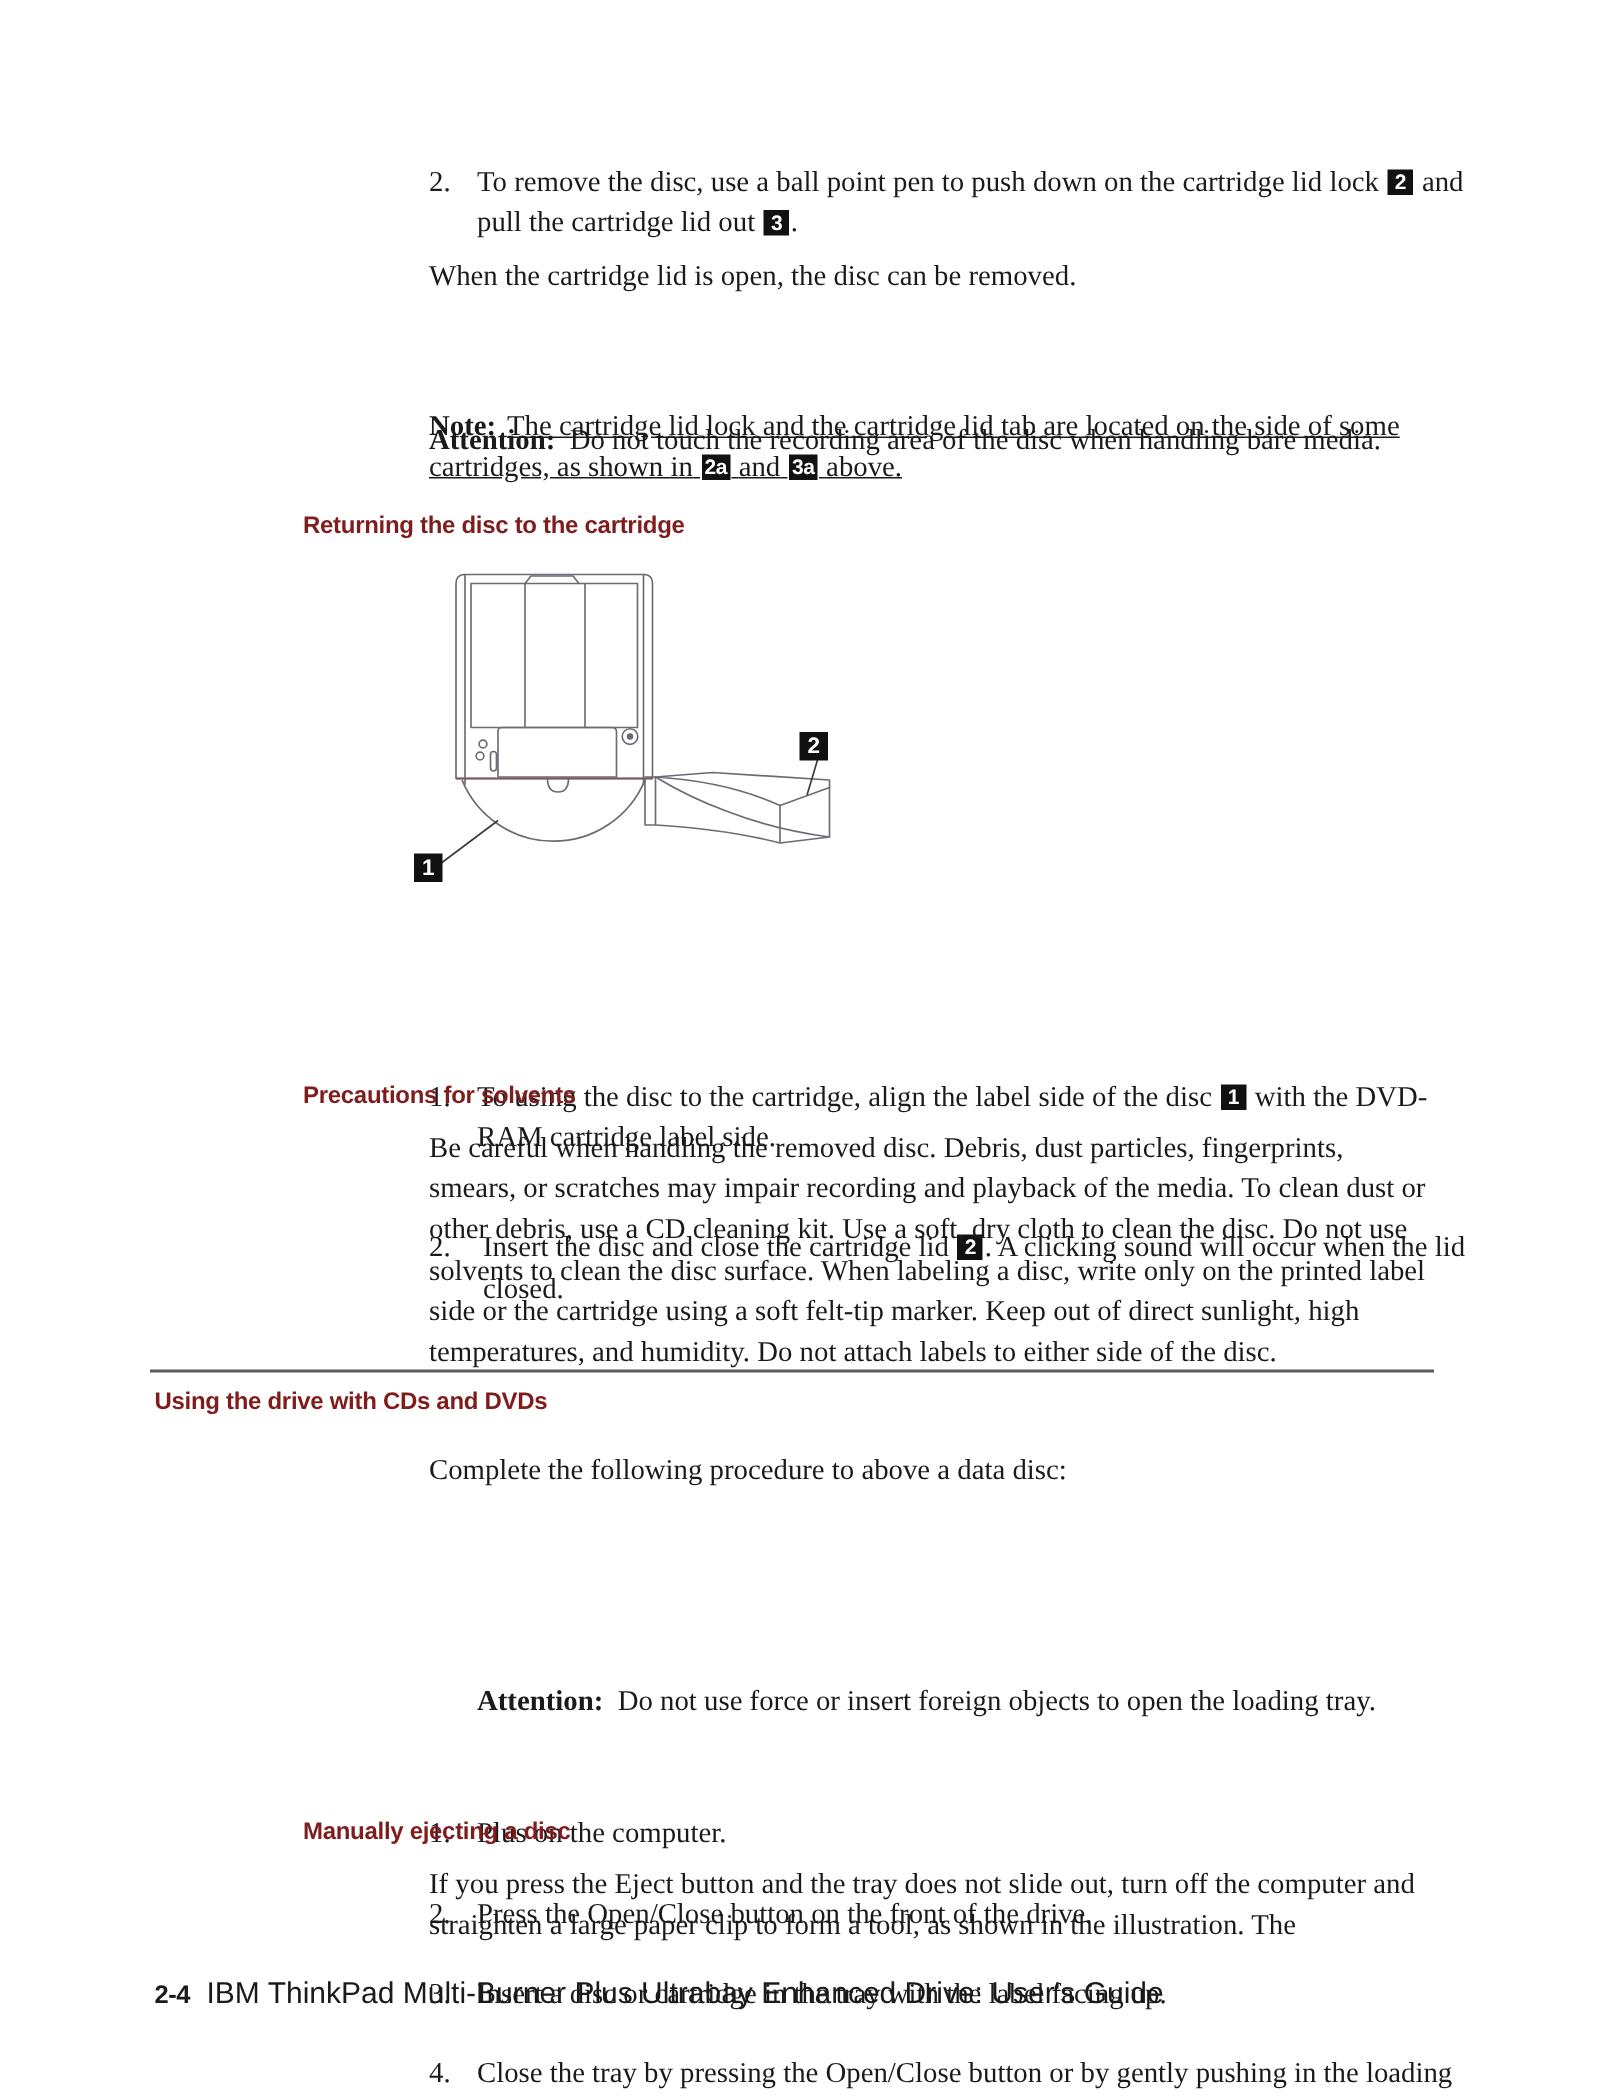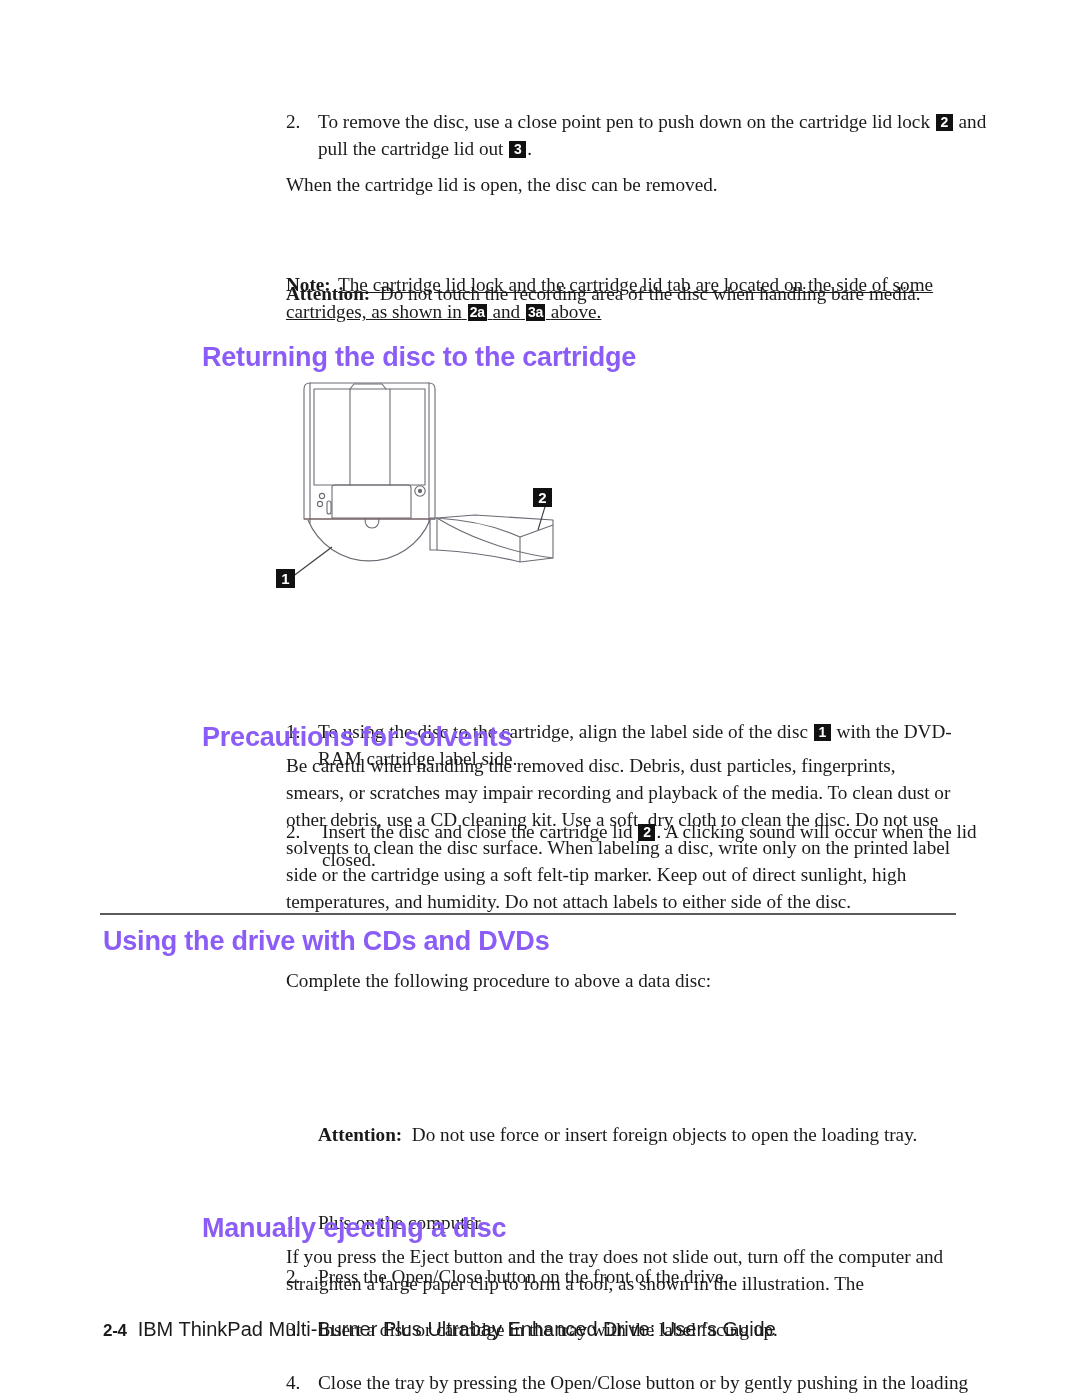--- a/index.html
+++ b/index.html
@@ -51,23 +51,23 @@
   .labelled {
     position: relative;
     padding-left: 0;
   }
 
   
   .h2 {
     position: absolute;
     font-family: "Liberation Sans", "DejaVu Sans", sans-serif;
     font-weight: bold;
-    font-size: 27px;
+    font-size: 16px;
     letter-spacing: -0.2px;
-    color: #8b5cf6;
+    color: #7f1d1d;
     margin: 0;
     white-space: nowrap;
   }
   .h2.indent { left: 202px; }
   .h2.flush  { left: 103px; }
 
   
   .rule {
     position: absolute;
     left: 100px;
@@ -139,21 +139,21 @@
     font-size: 20px;
   }
 </style>
 </head>
 <body>
 
 <div class="page">
 
   <div class="body-col olist" style="top:108px;">
     <span class="marker">2.</span>
-    <span>To remove the disc, use a close point pen to push down on the cartridge lid lock</span>
+    <span>To remove the disc, use a ball point pen to push down on the cartridge lid lock</span>
     <span class="badge">2</span>
     <span>and pull the cartridge lid out</span>
     <span class="badge">3</span><span>.</span>
   </div>
 
   <p class="body-col para" style="top:171px;">When the cartridge lid is open, the disc can be removed.</p>
 
   <div class="body-col labelled" style="top:216px; padding-left:0;text-decoration:underline;">
     <span style="display:inline-block; width:52px;"><b>Note:</b></span><span style="display:inline;">The cartridge lid lock and the cartridge lid tab are located on the side of some cartridges, as shown in</span>
     <span class="badge">2a</span>

